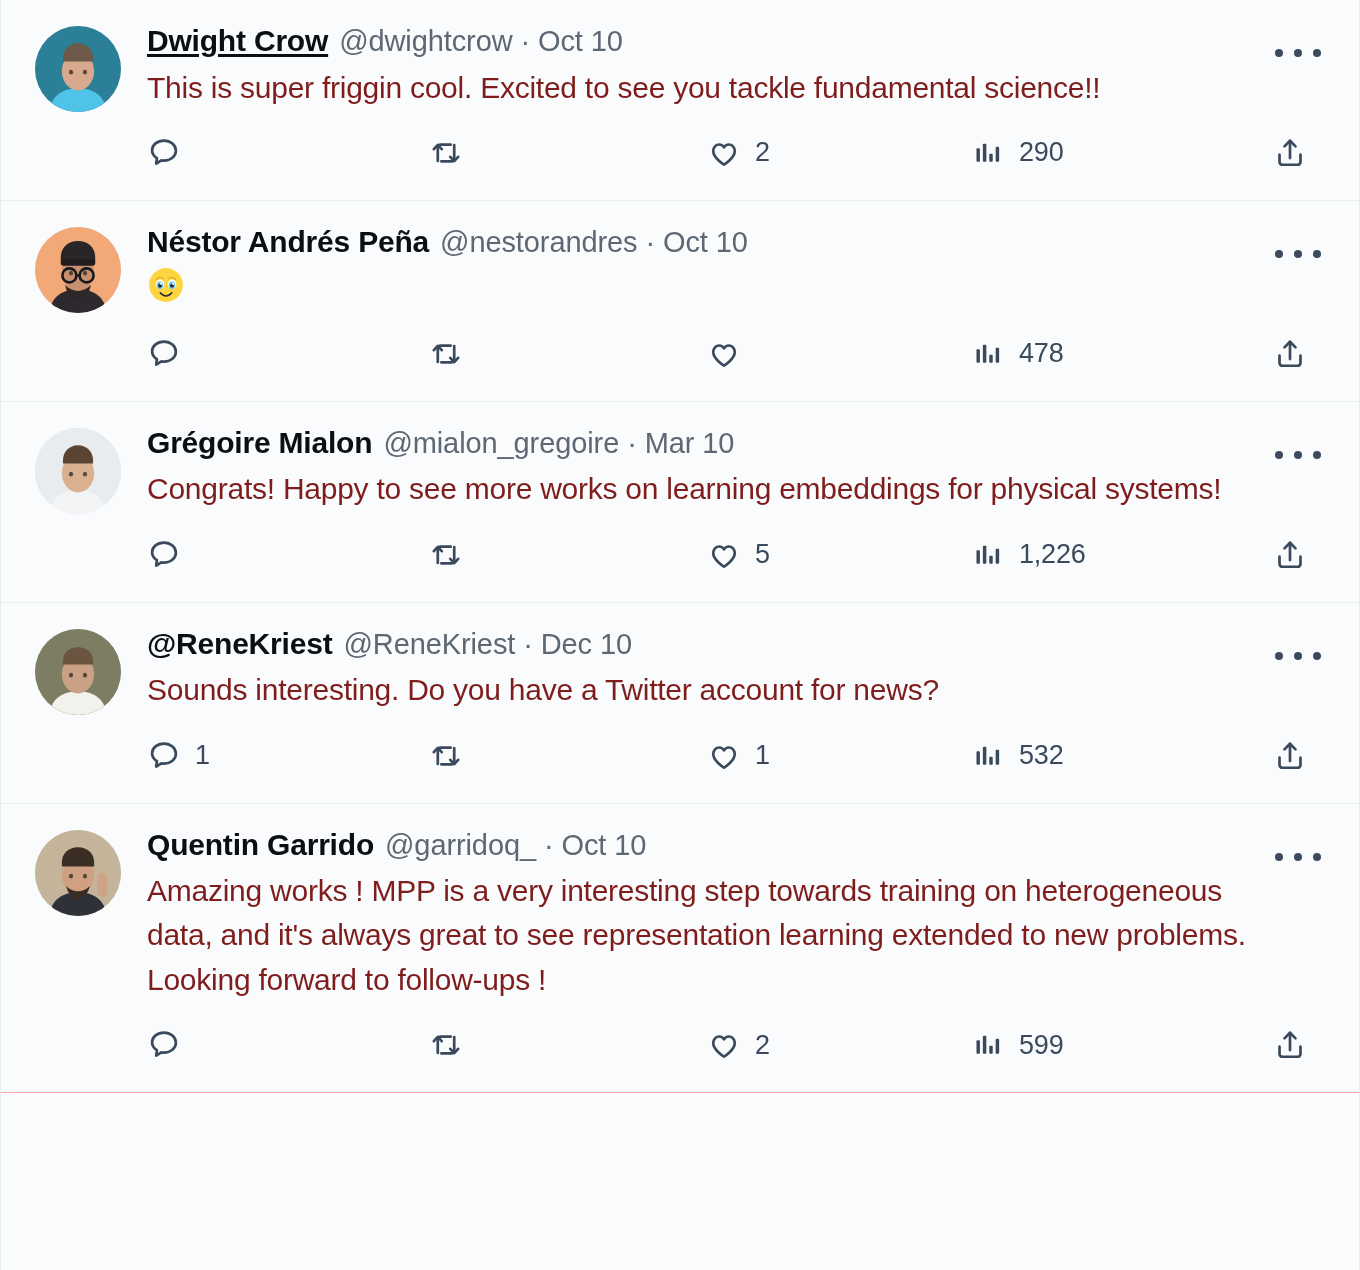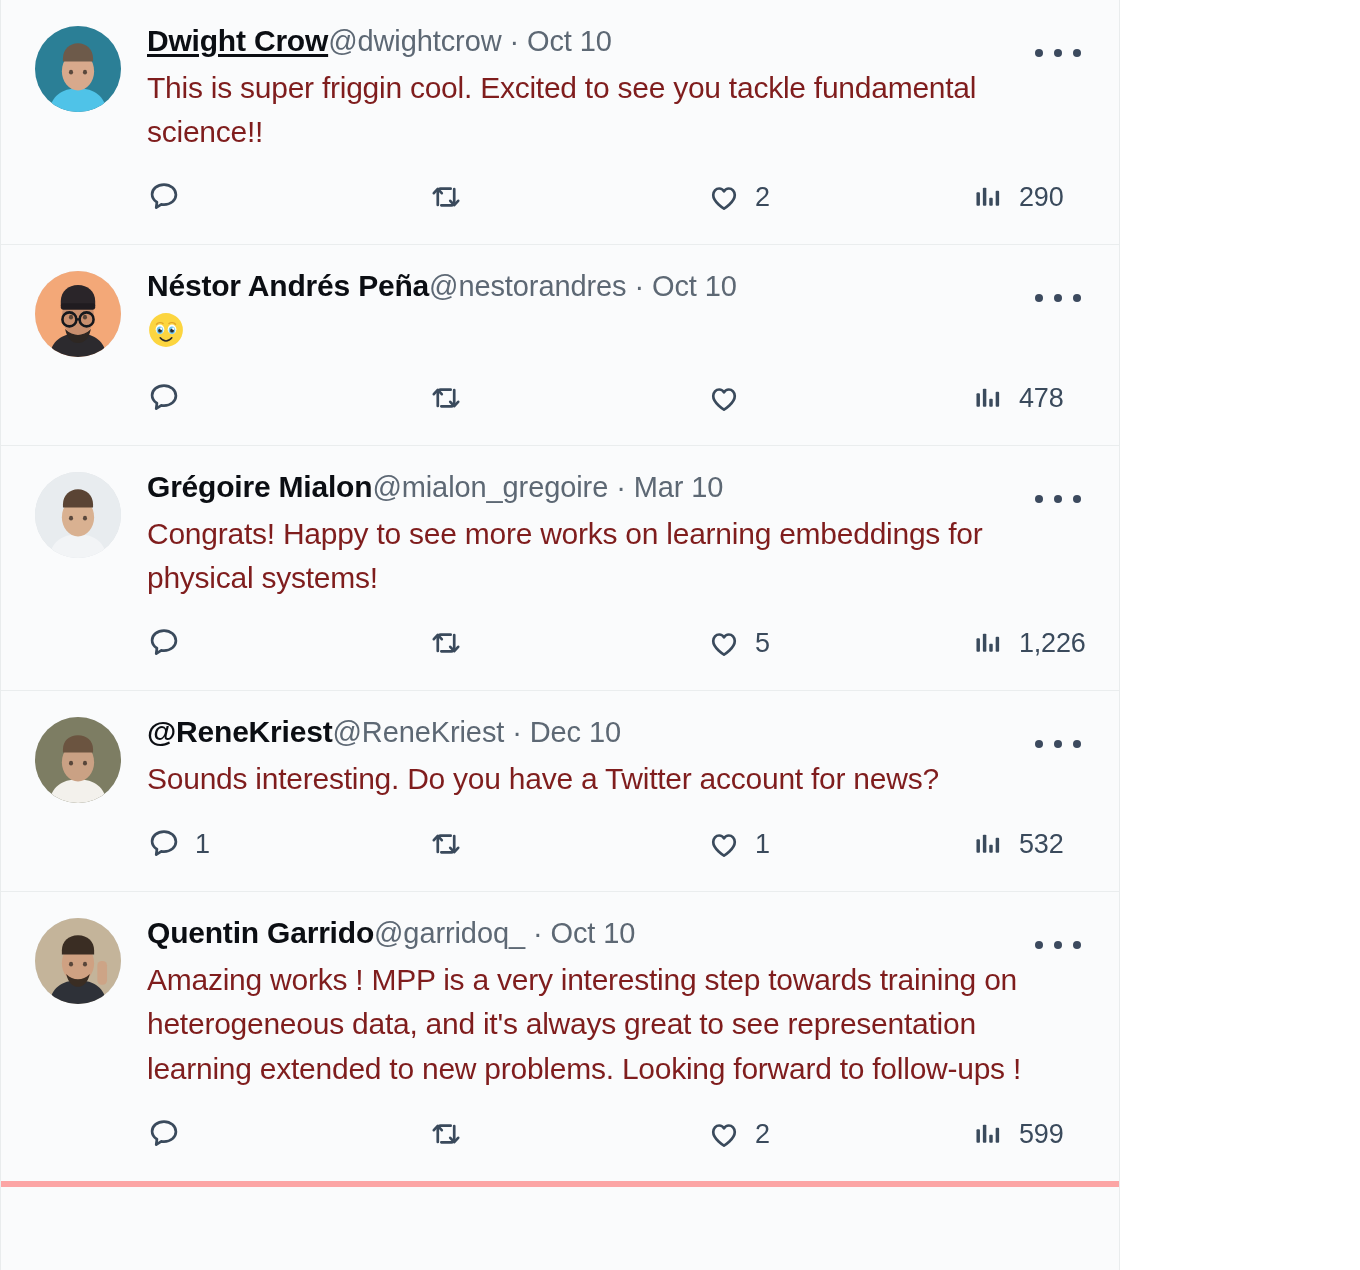--- a/index.html
+++ b/index.html
@@ -6,37 +6,37 @@
 
   html, body {
     width: 1360px;
     height: 1270px;
     background: #ffffff;
     font-family: "Liberation Sans", sans-serif;
     -webkit-font-smoothing: antialiased;
   }
 
   #thread {
-    width: 1120px;
+    width: 1360px;
     height: 1270px;
     background: #fafbfc;
     border-left: 1px solid #e9eced;
     border-right: 1px solid #e9eced;
     position: relative;
     overflow: hidden;
   }
 
   .tweet {
     position: relative;
     padding: 22px 34px 0 34px;
     display: flex;
     background: #fafbfc;
     border-bottom: 1px solid #eaedee;
   }
-  .tweet:last-child { border-bottom: 6px solid #fca5a5; }
+  .tweet:last-child { border-bottom: 1px solid #fca5a5; }
 
   
   .avatar-col {
     width: 96px;
     flex: 0 0 96px;
     padding-top: 4px;
   }
   .avatar {
     width: 86px;
     height: 86px;
@@ -67,21 +67,21 @@
     font-weight: 700;
     color: #0b0e13;
     letter-spacing: -0.2px;
   }
   .display-name.underlined { text-decoration: underline; text-underline-offset: 3px; }
 
   .handle-meta {
     font-size: 29px;
     font-weight: 400;
     color: #5d6874;
-    margin-left: 0;
+    margin-left: 11px;
     letter-spacing: -0.1px;
   }
 
   .tweet-text {
     margin-top: 6px;
     font-size: 30px;
     line-height: 1.48;
     color: #7f1d1d;
     letter-spacing: -0.25px;
     word-wrap: break-word;

